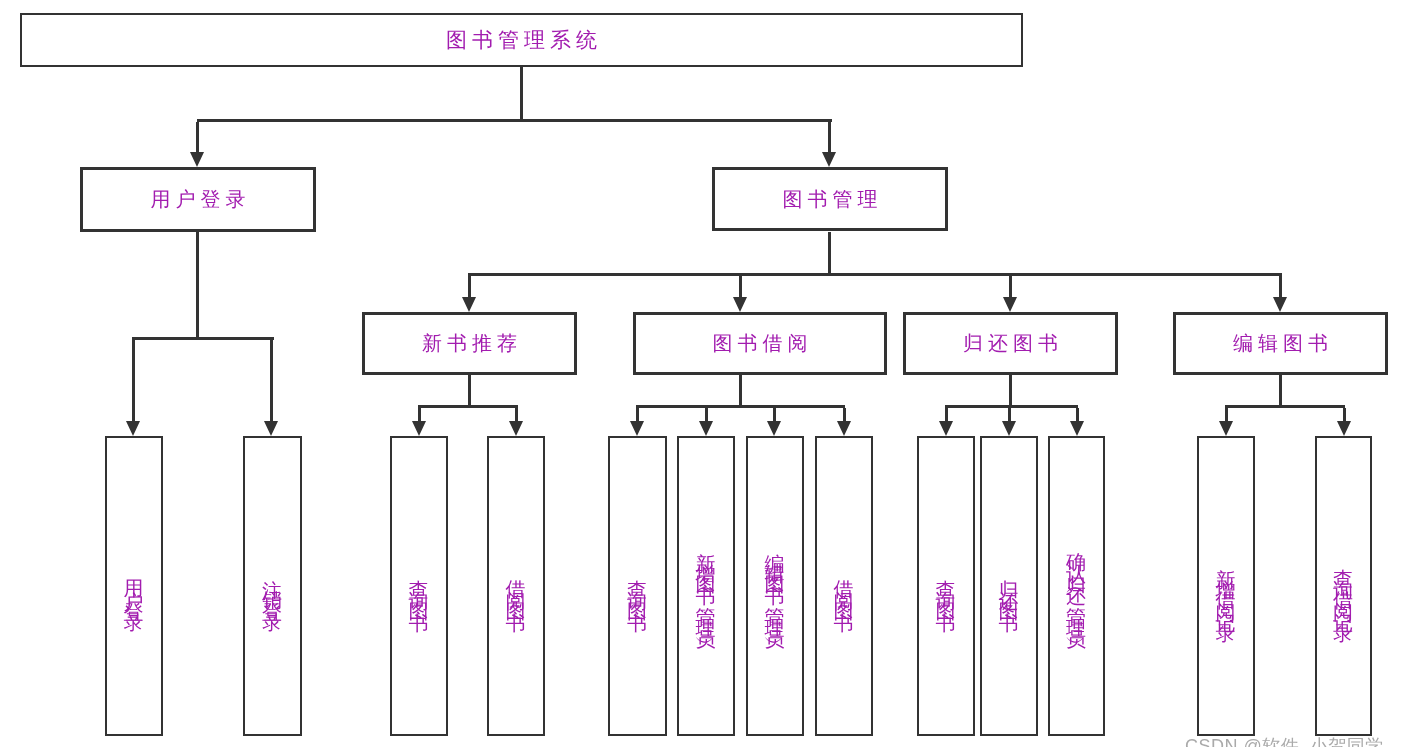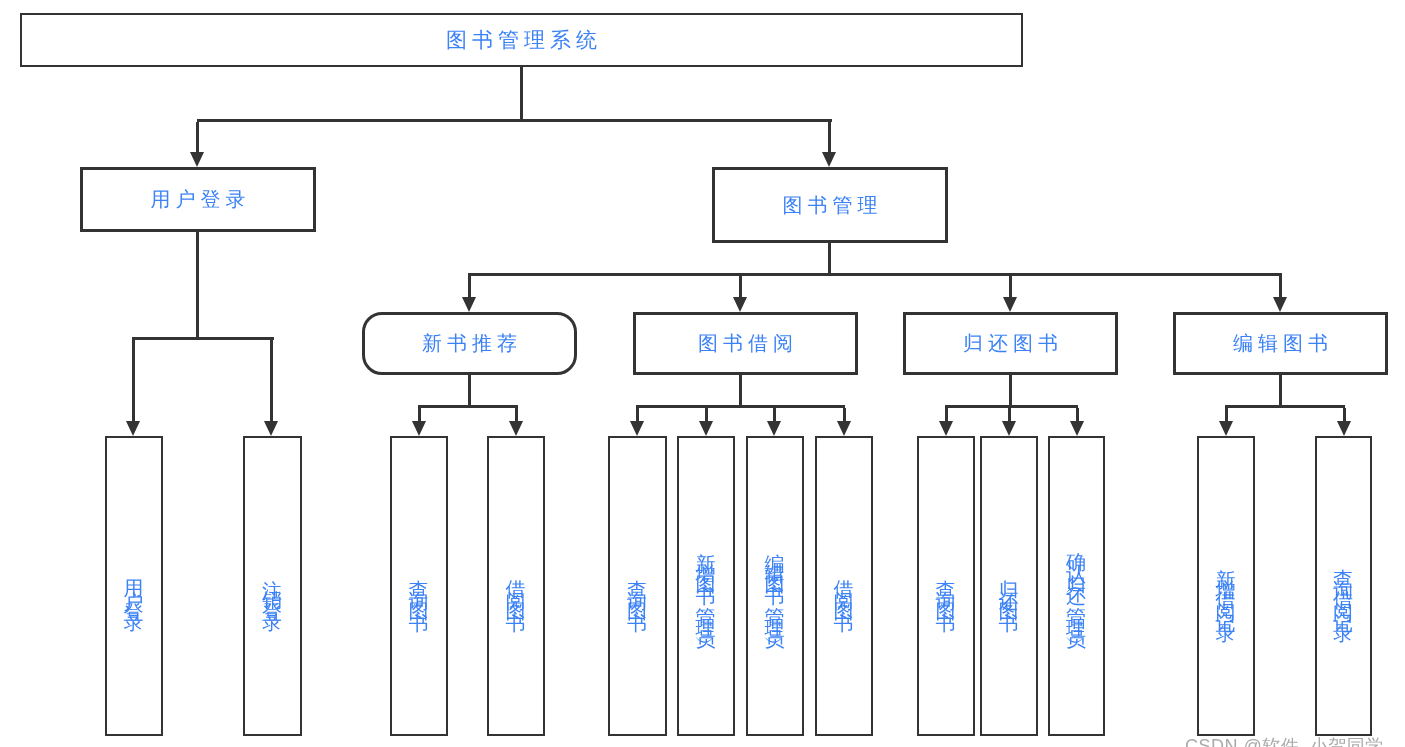--- a/index.html
+++ b/index.html
@@ -13,21 +13,21 @@
   }
   
   .box {
     position: absolute;
     box-sizing: border-box;
     background: #ffffff;
     border: 3px solid #333333;
     display: flex;
     align-items: center;
     justify-content: center;
-    color: #3b82f6;
+    color: #a21caf;
     z-index: 2;
   }
   .box.h { font-size: 20px; letter-spacing: 5px; text-indent: 5px; white-space: nowrap; }
   .box.root { border-width: 2px; font-size: 21px; }
   .box.leaf {
     border-width: 2px;
     writing-mode: vertical-rl;
     text-orientation: mixed;
     font-size: 20px;
     letter-spacing: 11px;
@@ -72,36 +72,36 @@
 <div class="stage">
 
   <div class="box h root" style="left:20px; top:13px; width:1003px; height:54px;">图书管理系统</div>
 
   <div class="vline" style="left:520px; top:67px; height:53px;"></div>
   <div class="hline" style="left:197px; top:119px; width:635px;"></div>
   <div class="arrow" style="left:190px; top:122px; height:45px;"></div>
   <div class="arrow" style="left:822px; top:122px; height:45px;"></div>
 
   <div class="box h" style="left:80px; top:167px; width:236px; height:65px;">用户登录</div>
-  <div class="box h" style="left:712px; top:167px; width:236px; height:76px;">图书管理</div>
+  <div class="box h" style="left:712px; top:167px; width:236px; height:64px;">图书管理</div>
 
   <div class="vline" style="left:196px; top:232px; height:107px;"></div>
   <div class="hline" style="left:132px; top:337px; width:142px;"></div>
   <div class="arrow" style="left:126px; top:340px; height:96px;"></div>
   <div class="arrow" style="left:264px; top:340px; height:96px;"></div>
 
   <div class="vline" style="left:828px; top:232px; height:43px;"></div>
   <div class="hline" style="left:468px; top:273px; width:814px;"></div>
   <div class="arrow" style="left:462px; top:276px; height:36px;"></div>
   <div class="arrow" style="left:733px; top:276px; height:36px;"></div>
   <div class="arrow" style="left:1003px; top:276px; height:36px;"></div>
   <div class="arrow" style="left:1273px; top:276px; height:36px;"></div>
 
-  <div class="box h" style="left:362px; top:312px; width:215px; height:63px;border-radius:20px;">新书推荐</div>
-  <div class="box h" style="left:633px; top:312px; width:225px; height:63px;">图书借阅</div>
+  <div class="box h" style="left:362px; top:312px; width:215px; height:63px;">新书推荐</div>
+  <div class="box h" style="left:633px; top:312px; width:254px; height:63px;">图书借阅</div>
   <div class="box h" style="left:903px; top:312px; width:215px; height:63px;">归还图书</div>
   <div class="box h" style="left:1173px; top:312px; width:215px; height:63px;">编辑图书</div>
 
   <div class="vline" style="left:468px; top:375px; height:32px;"></div>
   <div class="hline" style="left:418px; top:405px; width:100px;"></div>
   <div class="arrow" style="left:412px; top:408px; height:28px;"></div>
   <div class="arrow" style="left:509px; top:408px; height:28px;"></div>
 
   <div class="vline" style="left:739px; top:375px; height:32px;"></div>
   <div class="hline" style="left:636px; top:405px; width:209px;"></div>

